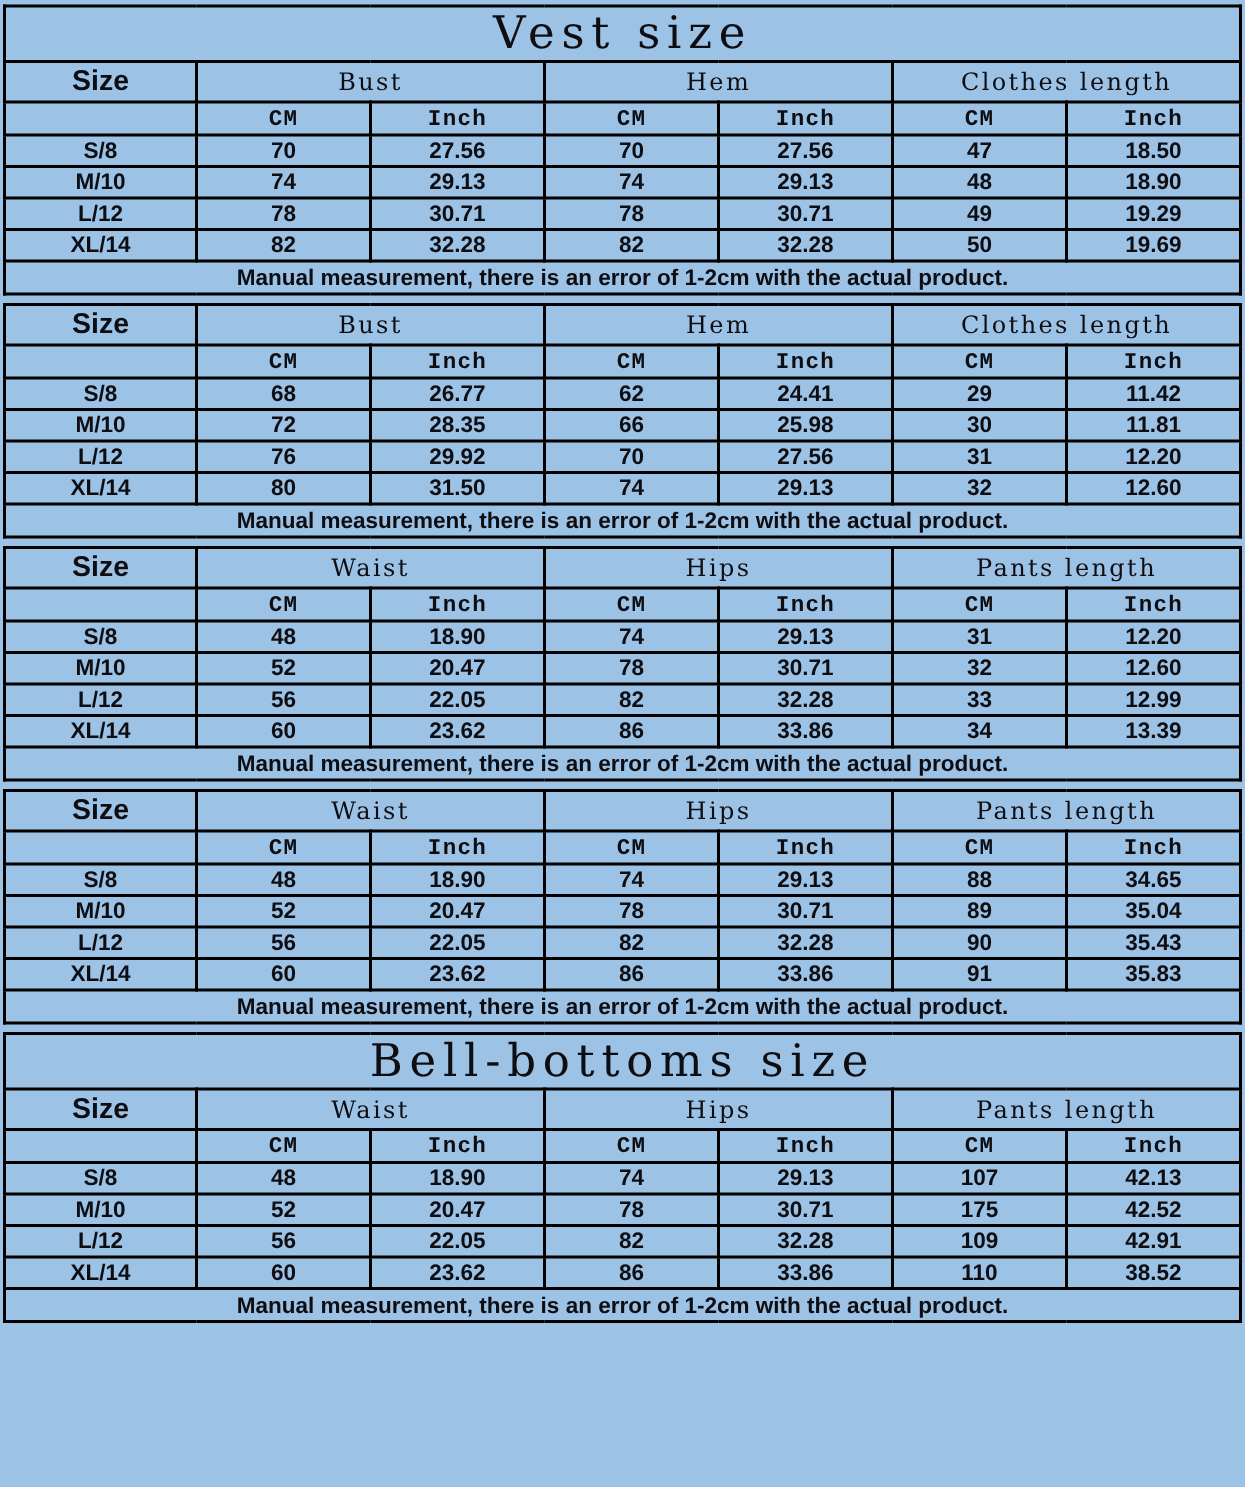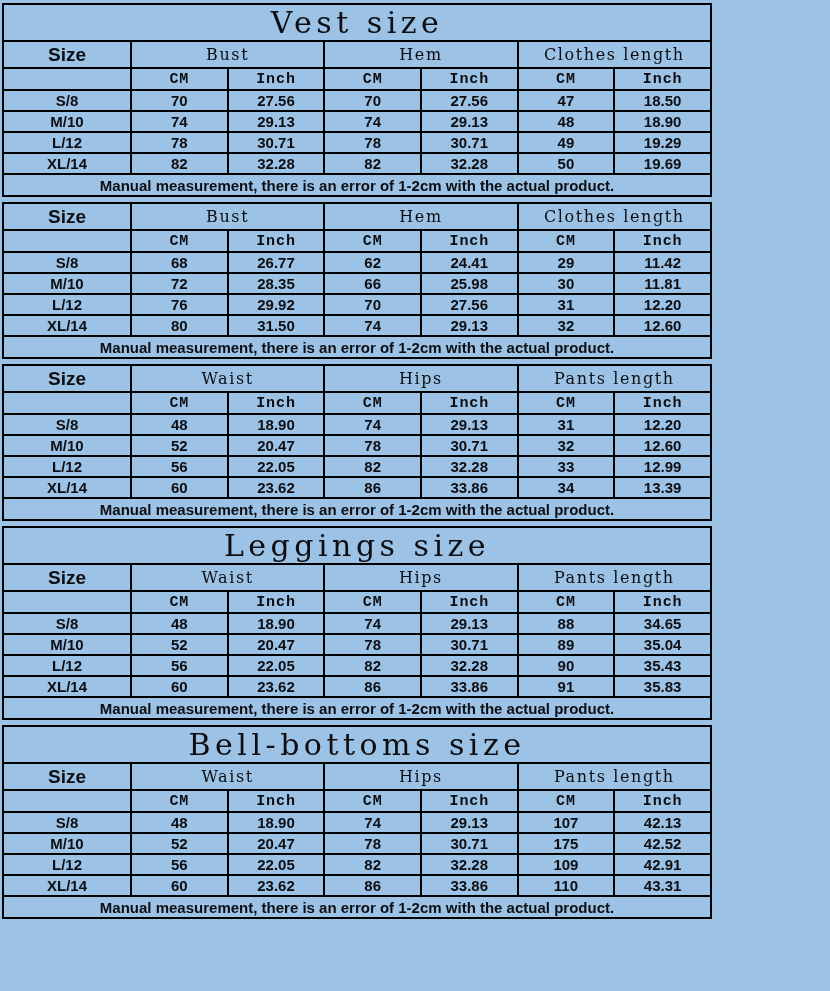--- a/index.html
+++ b/index.html
@@ -11,21 +11,21 @@
   }
   .charts{
     display:flex;flex-direction:column;
     gap:5px;
     padding:3px 2px;
     box-sizing:border-box;
   }
   table.chart{
     border-collapse:collapse;
     table-layout:fixed;
-    width:710px;
+    width:826px;
     background:#9CC2E6;
   }
   table.chart td{
     border:2px solid #000000;
     text-align:center;
     vertical-align:middle;
     padding:0;
     overflow:hidden;
     color:#0e0e12;
     white-space:nowrap;
@@ -282,23 +282,20 @@
       <colgroup>
         <col class="col-size">
         <col>
         <col>
         <col>
         <col>
         <col>
         <col>
       </colgroup>
       <tbody>
-        <tr class="title-row">
-          <td class="title" colspan="7">Leggings size</td>
-        </tr>
         <tr class="group-row">
           <td class="size-h">Size</td>
           <td class="group-h" colspan="2">Waist</td>
           <td class="group-h" colspan="2">Hips</td>
           <td class="group-h" colspan="2">Pants length</td>
         </tr>
         <tr class="sub-row">
           <td class="sub-h"></td>
           <td class="sub-h">CM</td>
           <td class="sub-h">Inch</td>
@@ -404,20 +401,20 @@
           <td class="val-cell">109</td>
           <td class="val-cell">42.91</td>
         </tr>
         <tr class="data-row">
           <td class="size-cell">XL/14</td>
           <td class="val-cell">60</td>
           <td class="val-cell">23.62</td>
           <td class="val-cell">86</td>
           <td class="val-cell">33.86</td>
           <td class="val-cell">110</td>
-          <td class="val-cell">43.31</td>
+          <td class="val-cell">38.52</td>
         </tr>
         <tr class="note-row">
           <td class="note" colspan="7">Manual measurement, there is an error of 1-2cm with the actual product.</td>
         </tr>
       </tbody>
     </table>
   </div>
 
 </body></html>

